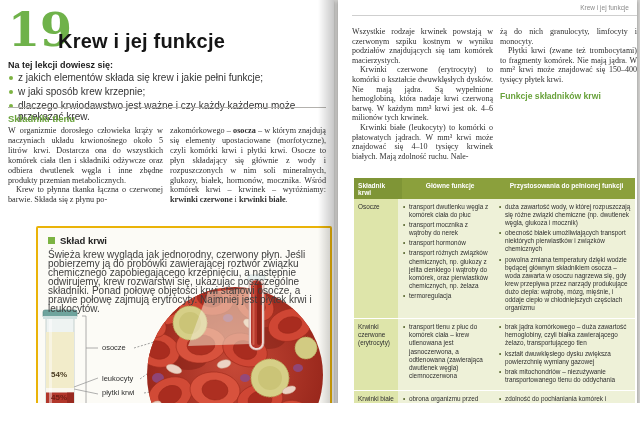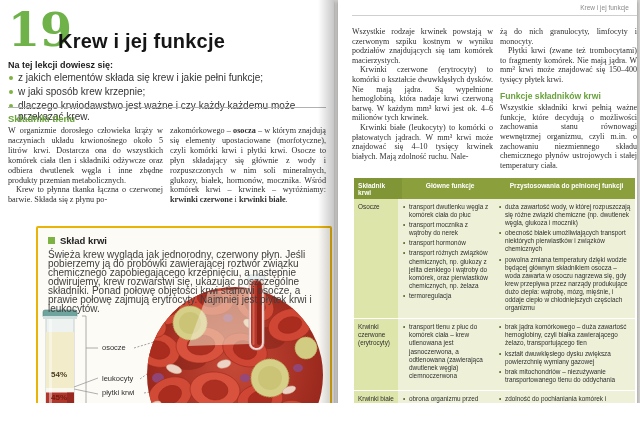--- a/index.html
+++ b/index.html
@@ -277,21 +277,20 @@
 
     <div id="rcol1" class="abs serifcol">
       <p>Wszystkie rodzaje krwinek powstają w czerwonym szpiku kostnym w wyniku podziałów znajdujących się tam komórek macierzystych.</p>
       <p class="indent">Krwinki czerwone (erytrocyty) to komórki o kształcie dwuwklęsłych dysków. Nie mają jądra. Są wypełnione hemoglobiną, która nadaje krwi czerwoną barwę. W każdym mm³ krwi jest ok. 4–6 milionów tych krwinek.</p>
       <p class="indent">Krwinki białe (leukocyty) to komórki o płatowatych jądrach. W mm³ krwi może znajdować się 4–10 tysięcy krwinek białych. Mają zdolność ruchu. Nale-</p>
     </div>
     <div id="rcol2" class="abs serifcol">
       <p>żą do nich granulocyty, limfocyty i monocyty.</p>
       <p class="indent">Płytki krwi (zwane też trombocytami) to fragmenty komórek. Nie mają jądra. W mm³ krwi może znajdować się 150–400 tysięcy płytek krwi.</p>
       <p id="sec2-heading" class="green-heading">Funkcje składników krwi</p>
-      <p>Wszystkie składniki krwi pełnią ważne funkcje, które decydują o możliwości zachowania stanu równowagi wewnętrznej organizmu, czyli m.in. o zachowaniu niezmiennego składu chemicznego płynów ustrojowych i stałej temperatury ciała.</p>
     </div>
 
     <div id="blood-table" class="abs">
       <div class="thead">
         <div class="th c1">Składnik krwi</div>
         <div class="th c2">Główne funkcje</div>
         <div class="th c3">Przystosowania do pełnionej funkcji</div>
       </div>
       <div id="table-body">
           <div class="trow">

